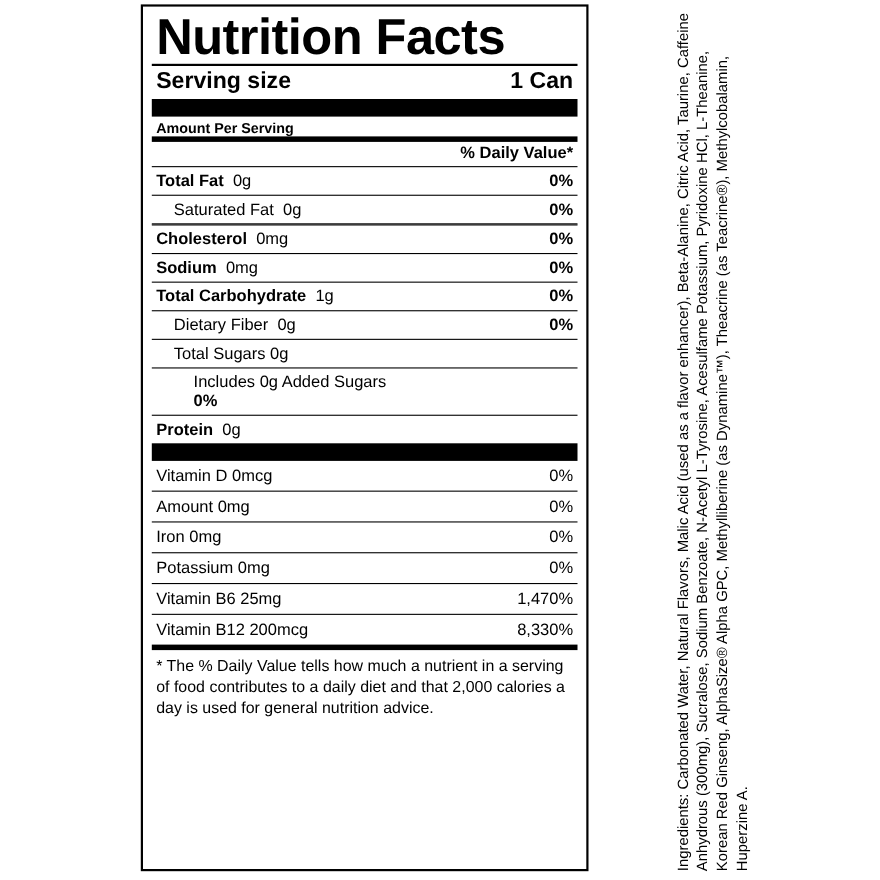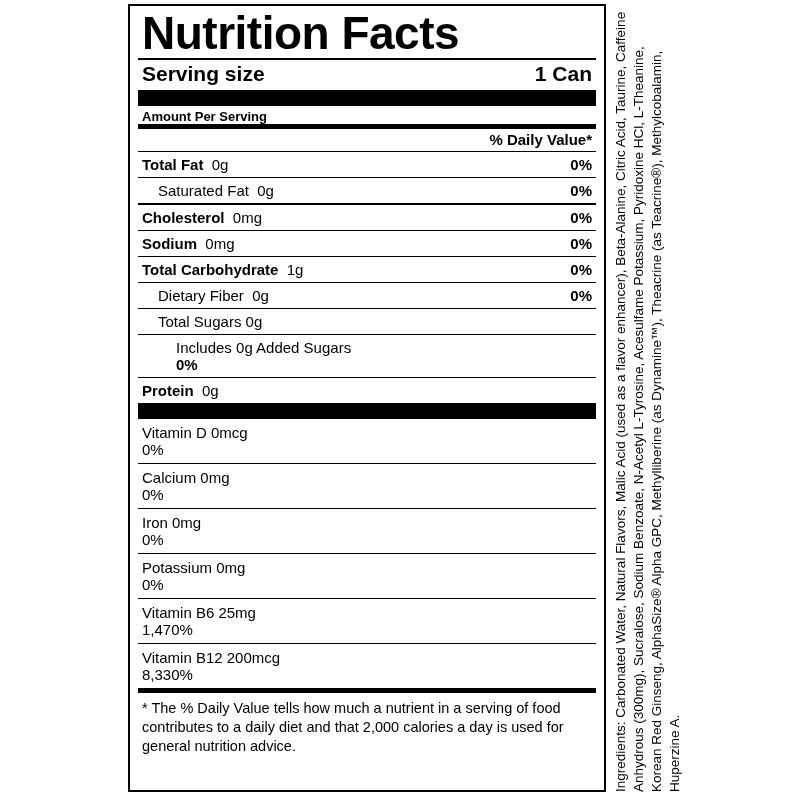--- a/index.html
+++ b/index.html
@@ -18,21 +18,21 @@
     position: relative;
     width: 800px;
     height: 800px;
   }
 
   
   .nf-panel {
     position: absolute;
     left: 128px;
     top: 4px;
-    width: 478px;
+    width: 407px;
     height: 788px;
     border: 2px solid #000;
     box-sizing: border-box;
     background: #fff;
     padding: 0 8px;
   }
 
   .nf-title {
     font-size: 46px;
     font-weight: bold;
@@ -104,21 +104,20 @@
   .nf-line .dv { font-weight: bold; }
   .indent1 { padding-left: 20px; }
   .indent2 { padding-left: 38px; flex-direction: column; }
 
   .vit-line {
     font-size: 15px;
     padding: 5px 4px 5px 4px;
     display: flex;
     justify-content: space-between;
     align-items: baseline;
-    flex-direction: column;
   }
 
   .footnote {
     font-size: 14.5px;
     line-height: 1.30;
     padding: 6px 4px 0 4px;
   }
 
   
   .ingredients-wrap {
@@ -221,21 +220,21 @@
     </div>
     <div class="rule-thick"></div>
 
     <div class="vit-line">
       <span>Vitamin D  0mcg</span>
       <span>0%</span>
     </div>
     <div class="rule-thin"></div>
 
     <div class="vit-line">
-      <span>Calcium  0mg</span>
+      <span>Amount  0mg</span>
       <span>0%</span>
     </div>
     <div class="rule-thin"></div>
 
     <div class="vit-line">
       <span>Iron  0mg</span>
       <span>0%</span>
     </div>
     <div class="rule-thin"></div>
 

